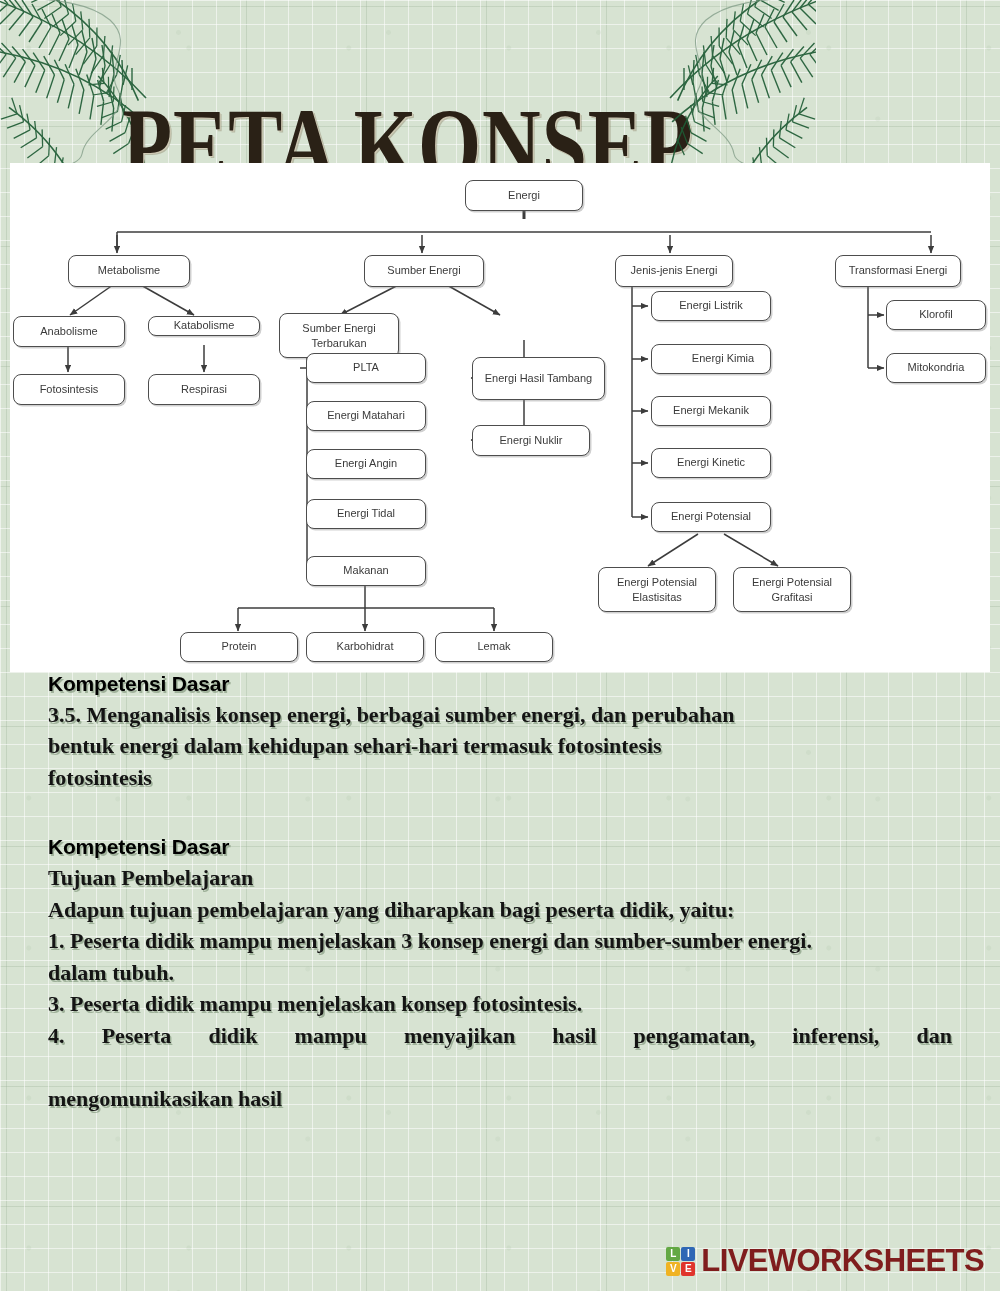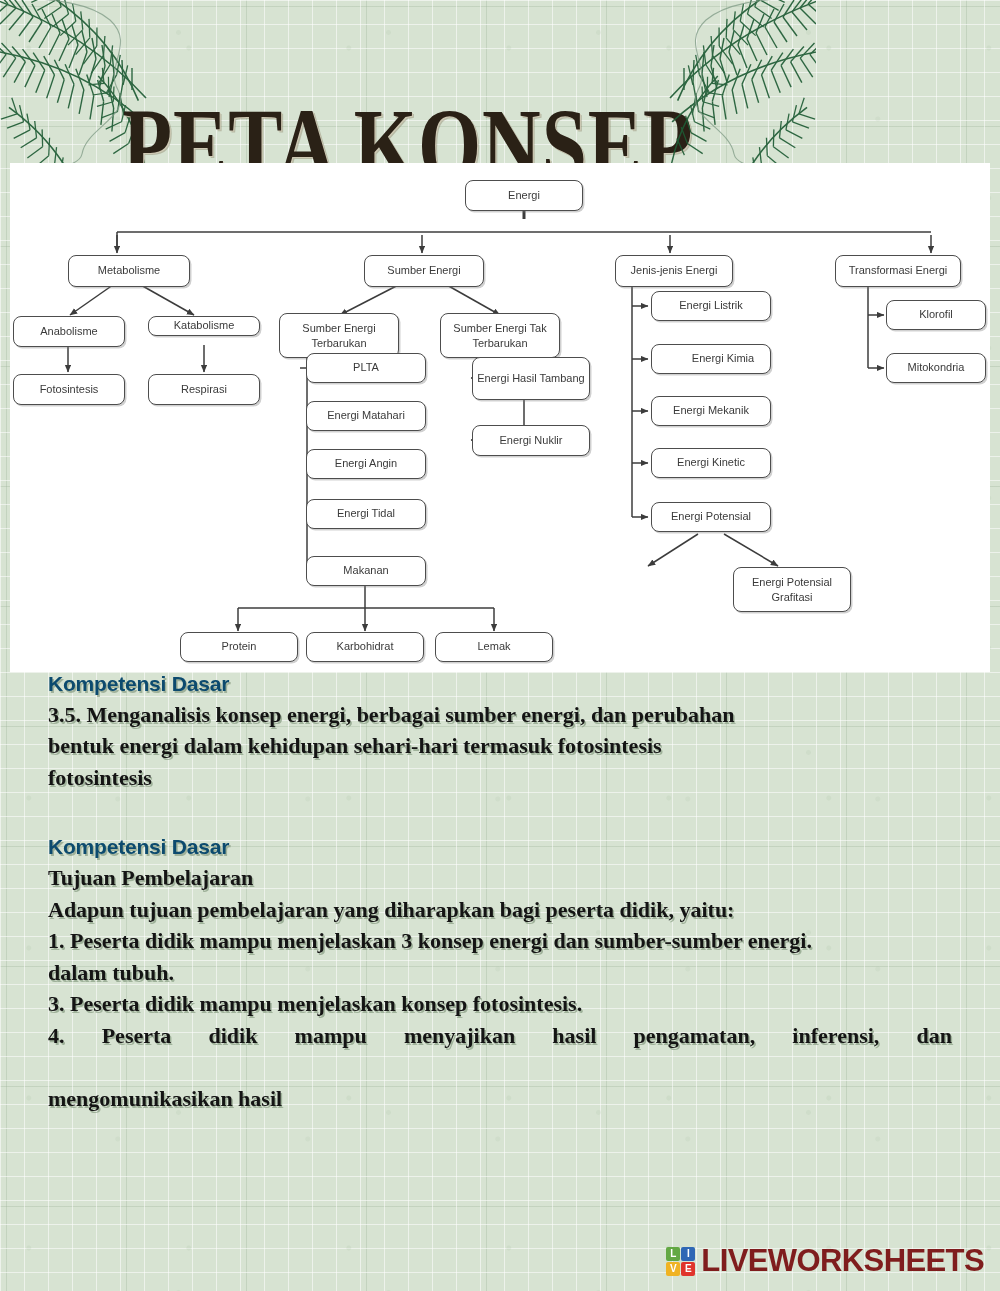--- a/index.html
+++ b/index.html
@@ -86,21 +86,21 @@
 
   
   #content {
     position:absolute; left:0; top:672px; width:1000px;
   }
   .block { padding:0 48px; }
   .kd-head {
     font-family:"Liberation Sans", sans-serif;
     font-weight:bold;
     font-size:21px;
-    color:#0c4a6e;
+    color:#000000;
     letter-spacing:-.2px;
     margin:0 0 3px 0;
     text-shadow:1.5px 1.5px 0 rgba(140,160,135,.75);
   }
   .kd-line {
     font-family:"Liberation Serif", serif;
     font-weight:bold;
     font-size:22px;
     color:#141414;
     line-height:1.43;
@@ -513,41 +513,41 @@
   <div class="node" style="left:354px; top:92px; width:120px; height:32px;">Sumber Energi</div>
   <div class="node" style="left:605px; top:92px; width:118px; height:32px;">Jenis-jenis Energi</div>
   <div class="node" style="left:825px; top:92px; width:126px; height:32px;">Transformasi Energi</div>
 
   <div class="node" style="left:3px; top:153px; width:112px; height:31px;">Anabolisme</div>
   <div class="node" style="left:138px; top:153px; width:112px; height:20px;">Katabolisme</div>
   <div class="node" style="left:3px; top:211px; width:112px; height:31px;">Fotosintesis</div>
   <div class="node" style="left:138px; top:211px; width:112px; height:31px;">Respirasi</div>
 
   <div class="node two-line" style="left:269px; top:150px; width:120px; height:45px;">Sumber Energi Terbarukan</div>
-  <div class="node two-line" style="left:430px; top:150px; width:120px; height:45px;">Sumber Energi Tak Terbarukan</div>
 
   <div class="node" style="left:296px; top:190px; width:120px; height:30px;">PLTA</div>
   <div class="node" style="left:296px; top:238px; width:120px; height:30px;">Energi Matahari</div>
   <div class="node" style="left:296px; top:286px; width:120px; height:30px;">Energi Angin</div>
   <div class="node" style="left:296px; top:336px; width:120px; height:30px;">Energi Tidal</div>
   <div class="node" style="left:296px; top:393px; width:120px; height:30px;">Makanan</div>
 
-  <div class="node two-line" style="left:462px; top:194px; width:118px; height:43px;">Energi Hasil Tambang</div>
+  <div class="node two-line" style="left:462px; top:194px; width:133px; height:43px;">Energi Hasil Tambang</div>
   <div class="node" style="left:462px; top:262px; width:118px; height:31px;">Energi Nuklir</div>
 
   <div class="node" style="left:170px; top:469px; width:118px; height:30px;">Protein</div>
   <div class="node" style="left:296px; top:469px; width:118px; height:30px;">Karbohidrat</div>
   <div class="node" style="left:425px; top:469px; width:118px; height:30px;">Lemak</div>
 
   <div class="node" style="left:641px; top:128px; width:120px; height:30px;">Energi Listrik</div>
   <div class="node" style="left:641px; top:181px; width:120px; height:30px;padding-left:28px;">Energi Kimia</div>
   <div class="node" style="left:641px; top:233px; width:120px; height:30px;">Energi Mekanik</div>
   <div class="node" style="left:641px; top:285px; width:120px; height:30px;">Energi Kinetic</div>
   <div class="node" style="left:641px; top:339px; width:120px; height:30px;">Energi Potensial</div>
 
+  <div class="node two-line" style="left:588px; top:404px; width:118px; height:45px;">Energi Potensial Elastisitas</div>
   <div class="node two-line" style="left:723px; top:404px; width:118px; height:45px;">Energi Potensial Grafitasi</div>
 
   <div class="node" style="left:876px; top:137px; width:100px; height:30px;">Klorofil</div>
   <div class="node" style="left:876px; top:190px; width:100px; height:30px;">Mitokondria</div>
 </div>
 
 <div id="content">
 
   <div class="block">
     <div class="kd-head">Kompetensi Dasar</div>

